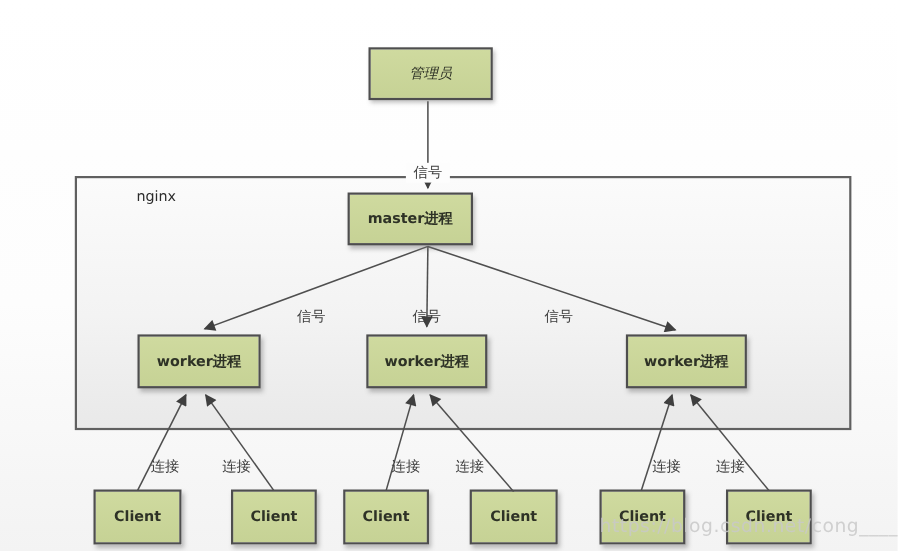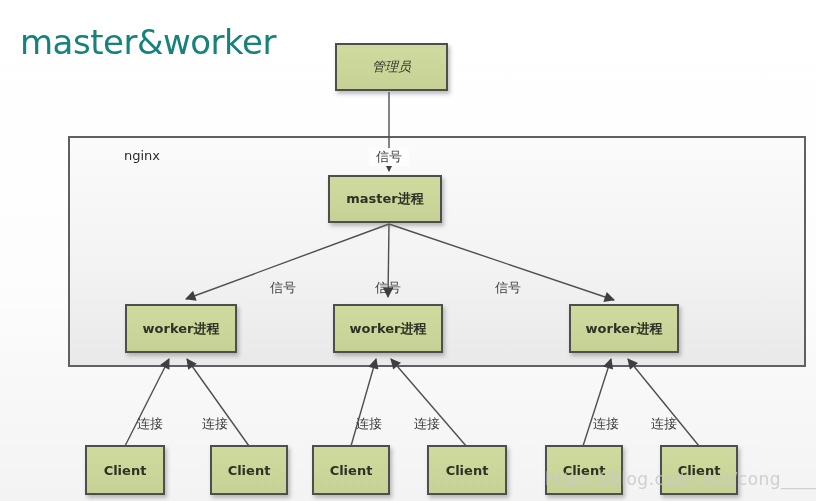--- a/index.html
+++ b/index.html
@@ -22,25 +22,24 @@
     background:linear-gradient(180deg,#ffffff 0%,#fdfdfd 55%,#f3f3f3 100%);
     overflow:hidden;
   }
   .title{
     position:absolute;left:20px;top:22px;
     margin:0;
     font-size:34px;font-weight:500;letter-spacing:-0.5px;
     color:var(--title);
   }
   .nginx-box{
-    position:absolute;left:68px;top:136px;width:702px;height:227px;
+    position:absolute;left:68px;top:160px;width:702px;height:227px;
     border:2px solid #606060;
     background:linear-gradient(180deg,#fbfbfb 0%,#f3f3f3 55%,#e9e9e9 100%);
     z-index:1;
-    padding-left:32px;
   }
   .nginx-label{
     position:absolute;left:54px;top:10px;
     font-size:13px;color:#2b2b2b;
   }
   svg.edges{
     position:absolute;left:0;top:0;z-index:2;pointer-events:none;
   }
   svg.edges line{stroke:var(--line);stroke-width:1.4;}
   svg.edges .arrowhead{fill:#3f3f3f;}
@@ -48,21 +47,21 @@
     position:absolute;z-index:3;
     display:flex;align-items:center;justify-content:center;
     background:linear-gradient(180deg,var(--node-fill-light),var(--node-fill));
     border:2px solid var(--node-border);
     box-shadow:2px 3px 4px rgba(110,110,110,0.45);
     font-size:13px;color:var(--text);
     box-sizing:border-box;
   }
   .node.strong{font-weight:700;}
   .n-admin {left:335px;top:43px; width:113px;height:48px;font-style:italic;}
-  .n-master{left:328px;top:175px;width:114px;height:48px;}
+  .n-master{left:316px;top:175px;width:114px;height:48px;}
   .n-w1{left:125px;top:304px;width:112px;height:49px;}
   .n-w2{left:333px;top:304px;width:110px;height:49px;}
   .n-w3{left:569px;top:304px;width:110px;height:49px;}
   .n-c1{left:85px;  top:445px;width:80px;height:50px;}
   .n-c2{left:210px; top:445px;width:78px;height:50px;}
   .n-c3{left:312px; top:445px;width:78px;height:50px;}
   .n-c4{left:427px; top:445px;width:80px;height:50px;}
   .n-c5{left:545px; top:445px;width:78px;height:50px;}
   .n-c6{left:660px; top:445px;width:78px;height:50px;}
   .edge-label{
@@ -84,21 +83,20 @@
     position:absolute;left:545px;top:469px;z-index:5;
     font-size:17px;color:var(--watermark);opacity:0.85;
     white-space:nowrap;letter-spacing:0.5px;
   }
 </style>
 </head>
 <body>
 
 <div id="canvas">
 
-  <h1 class="title">master&amp;worker</h1>
 
   <div class="nginx-box">
     <span class="nginx-label">nginx</span>
   </div>
 
   <svg class="edges" width="816" height="501">
     <defs>
       <marker id="arrow" viewBox="0 0 10 10" refX="9" refY="5" markerWidth="8.5" markerHeight="7.5" orient="auto-start-reverse">
         <path class="arrowhead" d="M0,0 L10,5 L0,10 z"></path>
       </marker>

